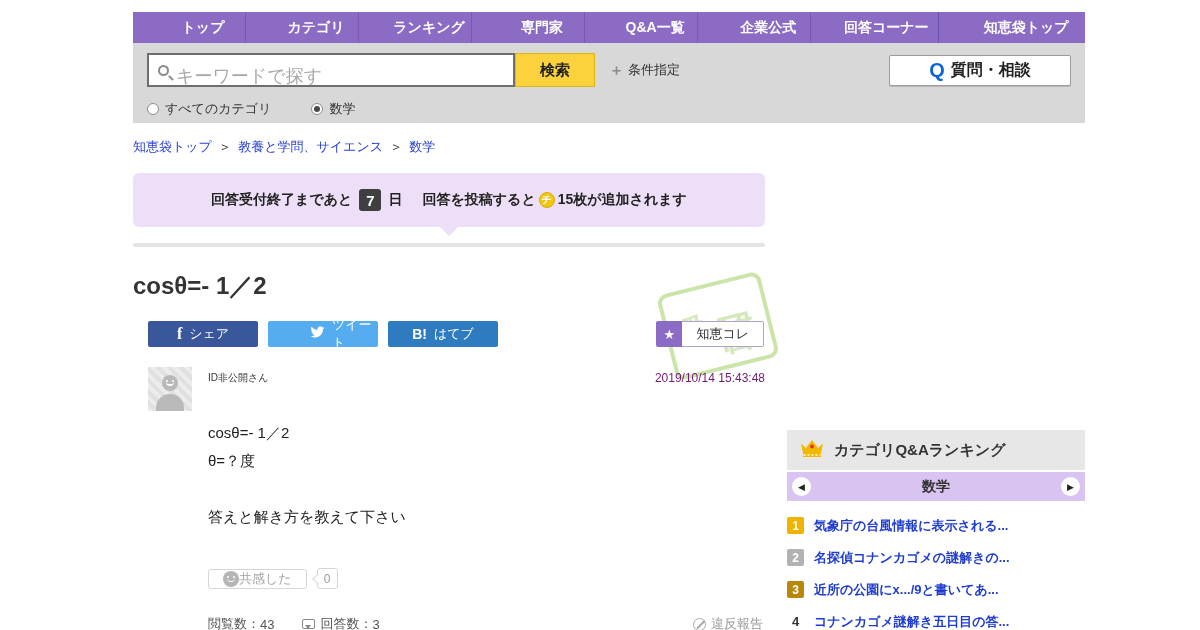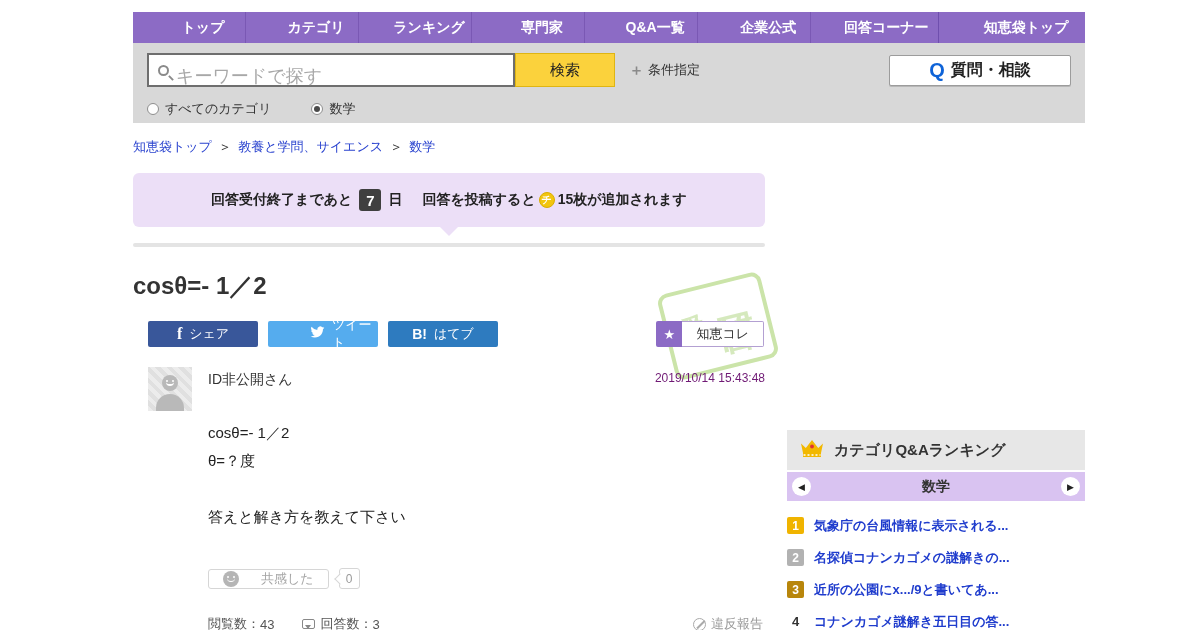--- a/index.html
+++ b/index.html
@@ -21,22 +21,22 @@
   .row1 { display:flex; align-items:center; }
   .search-box { width:368px; height:34px; background:#fff; border:2px solid #6e6e6e;
                 display:flex; align-items:center; padding:0 9px; }
   .mag { width:11px; height:11px; border:2px solid #8a8a8a; border-radius:50%;
          position:relative; margin-right:7px; flex:none; }
   .mag::after { content:""; position:absolute; width:2px; height:6px; background:#8a8a8a;
                 transform:rotate(-45deg); left:10px; top:8px; }
   .search-box input { flex:1; border:none; outline:none; font-size:18px; color:#333;
                       font-family:inherit; background:transparent;margin-top:12px; }
   .search-box input::placeholder { color:#a8a8a8; }
-  .search-btn { width:100px; height:34px; background:#fbd23c; border:1px solid #dfb512;
-                font-size:15px; font-weight:normal; color:#222; display:flex;
+  .search-btn { width:80px; height:34px; background:#fbd23c; border:1px solid #dfb512;
+                font-size:15px; font-weight:bold; color:#222; display:flex;
                 align-items:center; justify-content:center; cursor:pointer; }
   .advanced { margin-left:14px; display:flex; align-items:center; font-size:13px;
               color:#333; cursor:pointer; }
   .plus { color:#8a8a8a; font-weight:bold; font-size:15px; margin-right:4px; }
   .ask-btn { margin-left:auto; width:182px; height:31px; background:#fff;
              border:1px solid #9c9c9c; border-radius:2px; display:flex; gap:6px;
              align-items:center; justify-content:center; font-size:16px; font-weight:bold;
              color:#222; cursor:pointer; box-shadow:0 1px 0 rgba(0,0,0,.15); }
   .q-logo { color:#0e63d8; font-size:20px; font-weight:bold; }
   .row2 { display:flex; align-items:center; margin-top:13px; gap:40px;
@@ -108,29 +108,29 @@
   .avatar { width:44px; height:44px; flex:none; position:relative; overflow:hidden;
             background:repeating-linear-gradient(45deg,#ececec 0 4px,#e0e0e0 4px 8px); }
   .avatar::before { content:""; position:absolute; width:16px; height:16px;
                     background:#b9b9b9; border-radius:50%; top:8px; left:14px; }
   .avatar::after { content:""; position:absolute; width:28px; height:17px;
                    background:#b9b9b9; border-radius:14px 14px 0 0; bottom:0; left:8px; }
   .avatar .eyes { position:absolute; width:2px; height:2px; background:#fff;
                   border-radius:50%; top:13px; left:18px; box-shadow:6px 0 0 #fff; z-index:2; }
   .avatar .smile { position:absolute; width:8px; height:5px; border-bottom:2px solid #fff;
                    border-radius:0 0 8px 8px; top:14px; left:18px; z-index:2; }
-  .q-user { margin-left:16px; font-size:14px; color:#333; padding-top:4px; }
+  .q-user { margin-left:16px; font-size:10px; color:#333; padding-top:4px; }
   .q-date { margin-left:auto; font-size:12px; color:#701a75; padding-top:4px; }
 
   .q-body { margin-left:75px; margin-top:8px; font-size:15px; color:#222;
             line-height:28px; position:relative; z-index:1; }
   .q-body .gap { height:28px; }
 
   .empathy { margin-left:75px; margin-top:37px; display:flex; align-items:center; }
-  .emp-btn { display:flex; align-items:center; gap:22px; border:1px solid #d6d6d6;
+  .emp-btn { display:flex; align-items:center; gap:0; border:1px solid #d6d6d6;
              border-radius:3px; background:#fff; padding:0 14px; font-size:13px;
              color:#a5a5a5; cursor:pointer;text-align:center; }
   .emp-smiley { width:16px; height:16px; background:#b5b5b5; border-radius:50%;
                 position:relative; flex:none; }
   .emp-smiley::before { content:""; position:absolute; width:2px; height:2px;
                         background:#fff; border-radius:50%; top:5px; left:4px;
                         box-shadow:6px 0 0 #fff; }
   .emp-smiley::after { content:""; position:absolute; width:8px; height:4px;
                        border-bottom:1.5px solid #fff; border-radius:0 0 8px 8px;
                        top:6px; left:4px; }

